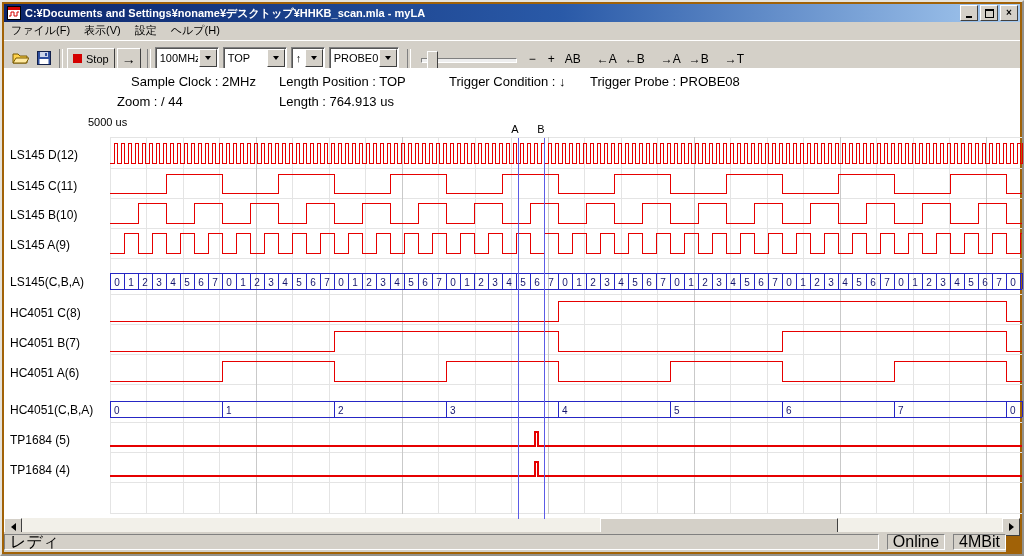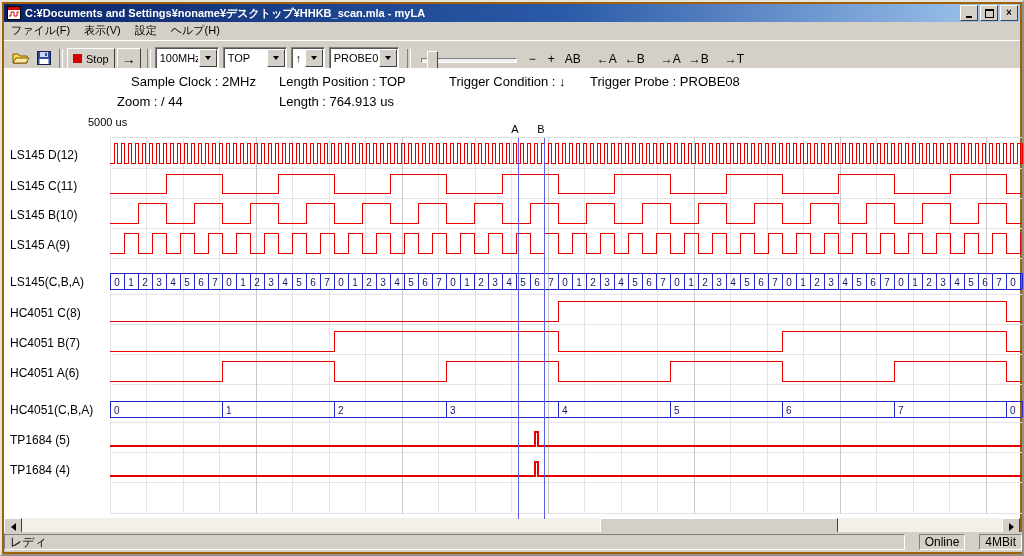--- a/index.html
+++ b/index.html
@@ -32,21 +32,21 @@
 .client{position:absolute;left:2px;right:2px;top:66px;bottom:20px;background:#fff}
 .info-text{position:absolute;font-size:13px;color:#000;white-space:nowrap}
 svg.wave{position:absolute;left:0;top:115px;width:1024px;height:404px}
 svg text{font-family:"Liberation Sans","DejaVu Sans",sans-serif}
 .hscroll{position:absolute;left:0;right:0;bottom:0;height:16px;background:#f2f0e9}
 .scroll-btn{position:absolute;top:0;width:16px;height:16px;background:#d4d0c8;border:1px solid;border-color:#fff #404040 #404040 #fff;display:flex;align-items:center;justify-content:center}
 .scroll-btn.left{left:0}.scroll-btn.right{right:0}
 .tri-left{width:0;height:0;border-top:4px solid transparent;border-bottom:4px solid transparent;border-right:5px solid #000}
 .tri-right{width:0;height:0;border-top:4px solid transparent;border-bottom:4px solid transparent;border-left:5px solid #000}
 .scroll-thumb{position:absolute;top:0;left:596px;width:236px;height:16px;background:#d4d0c8;border:1px solid;border-color:#fff #404040 #404040 #fff}
-.statusbar{position:absolute;left:2px;right:0;bottom:2px;height:18px;background:#d4d0c8;display:flex;gap:14px;padding-top:2px;font-size:12px}
+.statusbar{position:absolute;left:2px;right:16px;bottom:2px;height:18px;background:#d4d0c8;display:flex;gap:8px;padding-top:2px;font-size:16px}
 .sb-panel{border:1px solid;border-color:#808080 #fff #fff #808080;padding:1px 5px;height:16px;line-height:12px;white-space:nowrap;box-sizing:border-box}
 .sb-ready{flex:1}
 </style>
 </head>
 <body>
 
 <div class="window">
 
   <div class="titlebar">
     <svg class="app-icon" viewBox="0 0 14 14">

